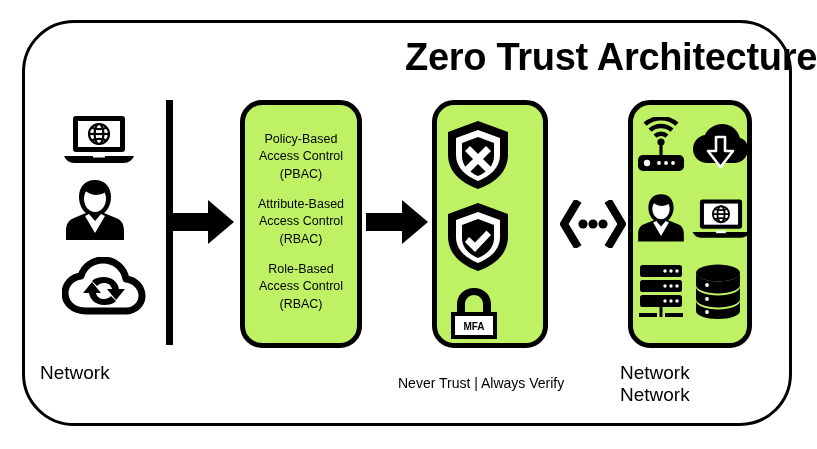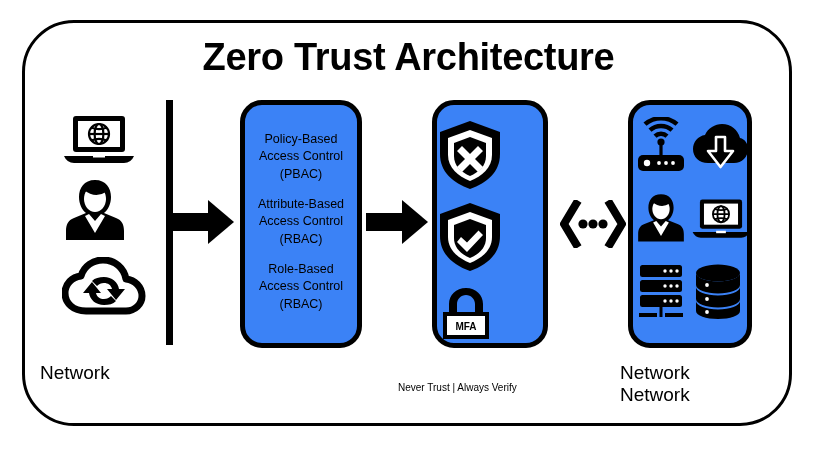--- a/index.html
+++ b/index.html
@@ -29,47 +29,47 @@
     border-radius: 52px;
     box-sizing: border-box;
     background: #ffffff;
   }
   
   .diagram-title {
     position: absolute;
     left: 0;
     top: 38px;
     width: 817px;
-    text-align: center;
+    text-align: right;
     font-size: 38px;
     font-weight: bold;
     letter-spacing: -0.3px;
     line-height: 1;
     font-family: "Liberation Sans", sans-serif;
   }
   
   .stage-box {
     position: absolute;
     border: 5px solid #000000;
     border-radius: 22px;
     box-sizing: border-box;
-    background: #3b82f6;
+    background: #bef264;
   }
   .caption {
     position: absolute;
     text-align: left;
     font-size: 19px;
     line-height: 1.15;
     font-family: "Liberation Sans", sans-serif;
   }
   .caption .sub {
     display: block;
-    font-size: 10px;
+    font-size: 14px;
     line-height: 1.3;
-    margin-top: 15px;
+    margin-top: 8px;
   }
   
   #col-requests {
     position: absolute;
     left: 62px;
     top: 100px;
     width: 100px;
     height: 248px;
   }
   .req-icon {
@@ -113,21 +113,21 @@
     left: 0;
     width: 100%;
     text-align: center;
     font-size: 12.5px;
     line-height: 1.38;
     font-family: "Liberation Sans", sans-serif;
   }
   
   .auth-slot {
     position: absolute;
-    left: 0;
+    left: 8px;
     width: 100%;
     text-align: center;
   }
   
   .access-cell {
     position: absolute;
     text-align: center;
   }
   
   #bidir-connector {

